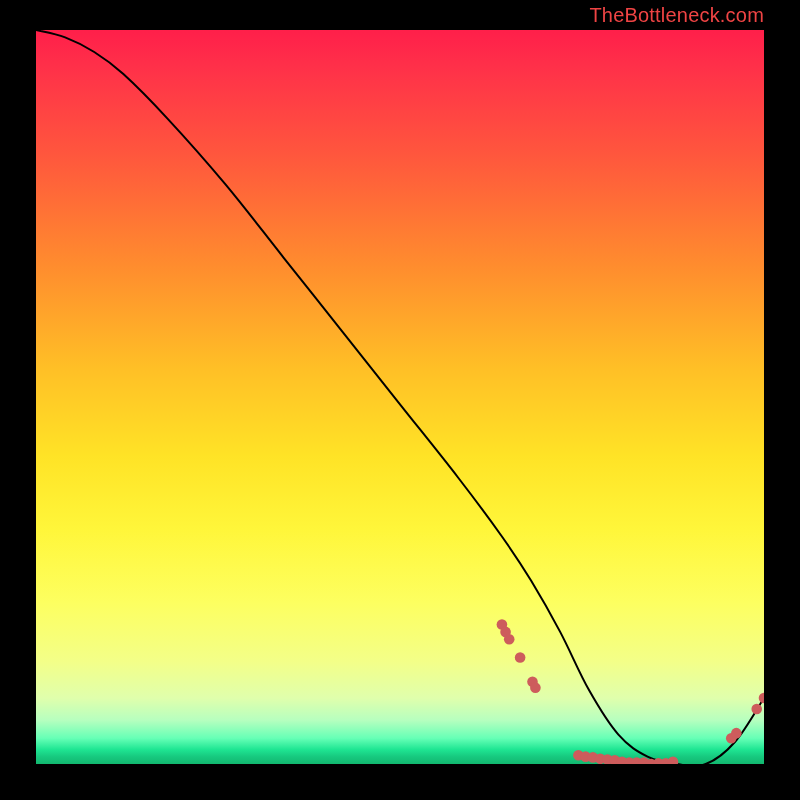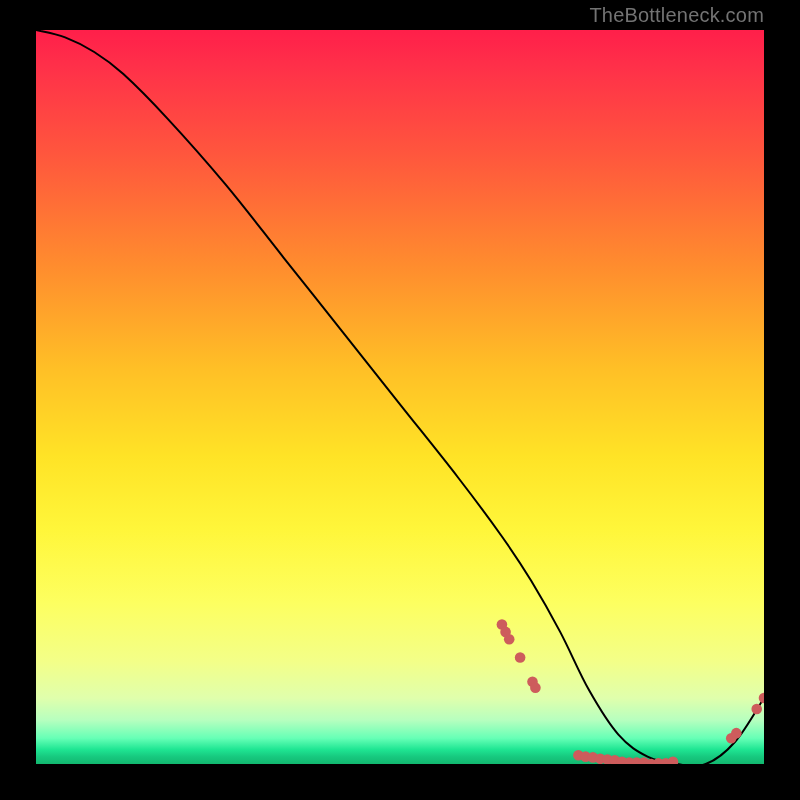--- a/index.html
+++ b/index.html
@@ -50,21 +50,21 @@
     inset: 0;
     width: 100%;
     height: 100%;
   }
   .watermark {
     position: absolute;
     top: 4px;
     right: 36px;
     font-family: Arial, Helvetica, sans-serif;
     font-size: 20px;
-    color: #737373;
+    color: #ef4444;
     letter-spacing: 0.2px;
   }
 </style>
 </head>
 <body>
 
 <div class="stage">
   <div class="watermark">TheBottleneck.com</div>
   <div class="plot">
     <div class="gradient"></div>

